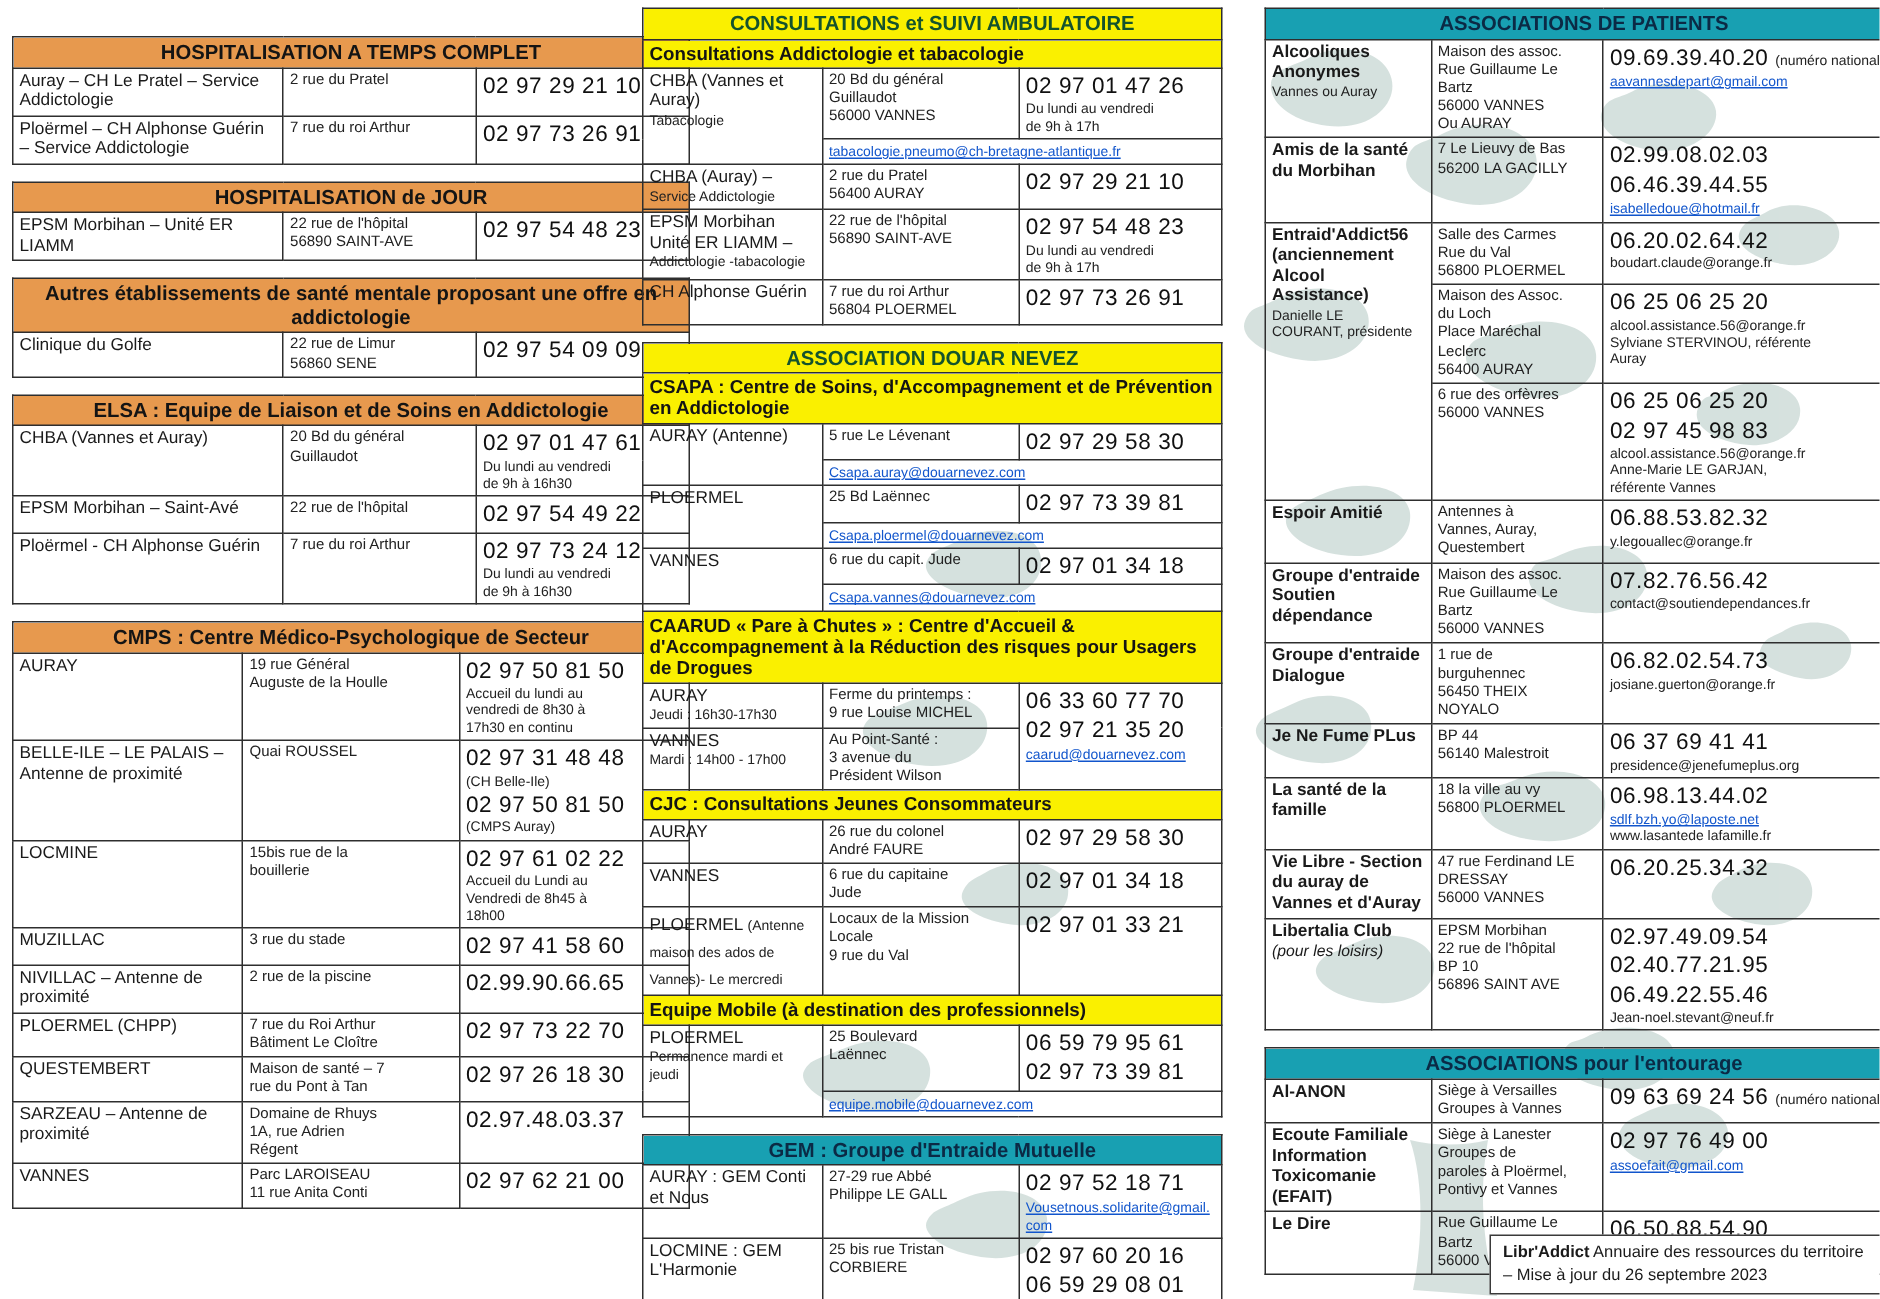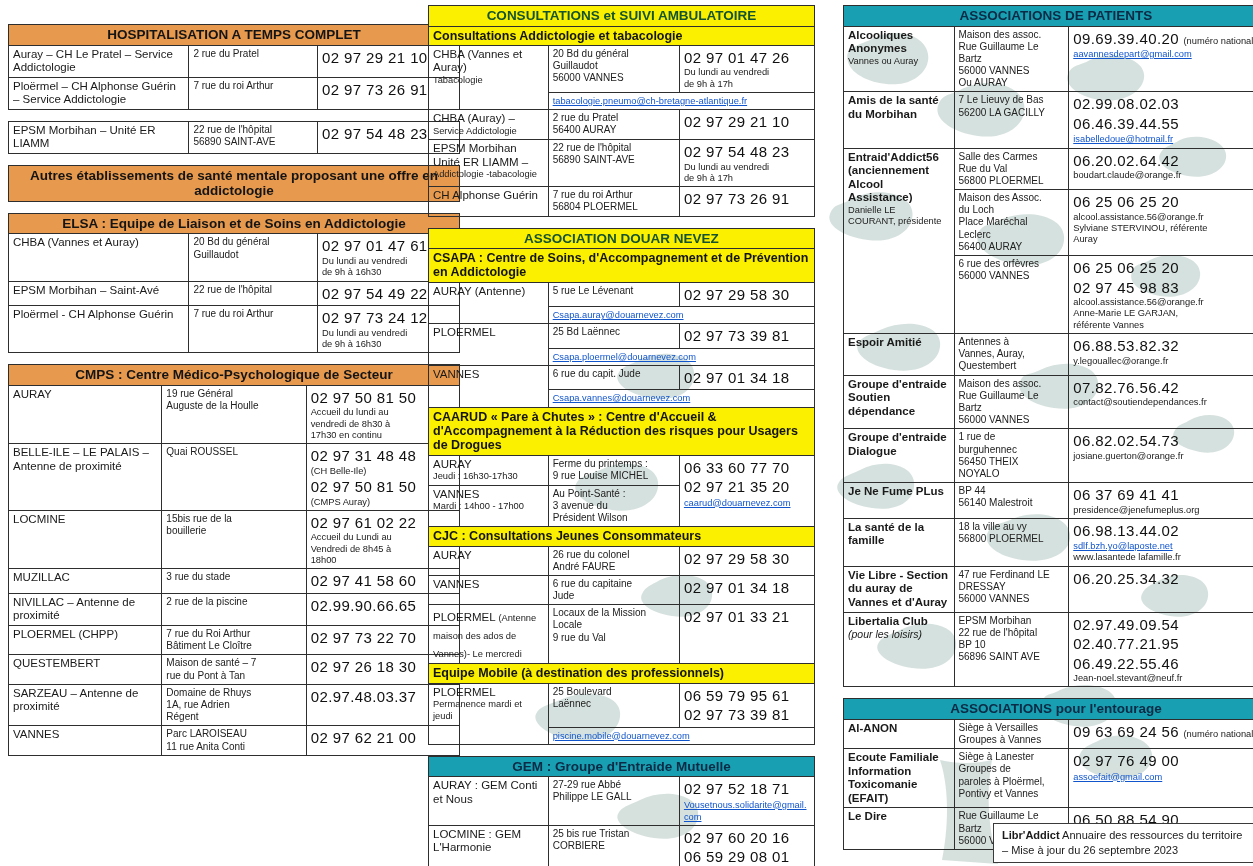--- a/index.html
+++ b/index.html
@@ -102,20 +102,23 @@
       </tbody>
     </table>
     <table class="doc">
       <colgroup>
         <col style="width: 40%;">
         <col style="width: 28.5%;">
         <col style="width: 31.5%;">
       </colgroup>
       <tbody>
         <tr>
+          <td class="hd ho" colspan="3">HOSPITALISATION de JOUR</td>
+        </tr>
+        <tr>
           <td>
             <div class="pt base">EPSM Morbihan – Unité ER LIAMM</div>
           </td>
           <td>
             <div class="pt ad">22 rue de l'hôpital</div>
             <div class="pt ad">56890 SAINT-AVE</div>
           </td>
           <td>
             <div class="pt big">02 97 54 48 23</div>
           </td>
@@ -124,20 +127,32 @@
     </table>
     <table class="doc">
       <colgroup>
         <col style="width: 40%;">
         <col style="width: 28.5%;">
         <col style="width: 31.5%;">
       </colgroup>
       <tbody>
         <tr>
           <td class="hd ho" colspan="3">Autres établissements de santé mentale proposant une offre en addictologie</td>
+        </tr>
+        <tr>
+          <td>
+            <div class="pt base">Clinique du Golfe</div>
+          </td>
+          <td>
+            <div class="pt ad">22 rue de Limur</div>
+            <div class="pt ad">56860 SENE</div>
+          </td>
+          <td>
+            <div class="pt big">02 97 54 09 09</div>
+          </td>
         </tr>
       </tbody>
     </table>
     <table class="doc">
       <colgroup>
         <col style="width: 40%;">
         <col style="width: 28.5%;">
         <col style="width: 31.5%;">
       </colgroup>
       <tbody>
@@ -531,21 +546,21 @@
             <div class="pt ad">25 Boulevard</div>
             <div class="pt ad">Laënnec</div>
           </td>
           <td>
             <div class="pt big">06 59 79 95 61</div>
             <div class="pt big">02 97 73 39 81</div>
           </td>
         </tr>
         <tr>
           <td colspan="2" class="ebar">
-            <div class="pt link">piscine.mobile@douarnevez.com</div>
+            <div class="pt link">equipe.mobile@douarnevez.com</div>
           </td>
         </tr>
       </tbody>
     </table>
     <table class="doc">
       <colgroup>
         <col style="width: 31%;">
         <col style="width: 34%;">
         <col style="width: 35%;">
       </colgroup>

